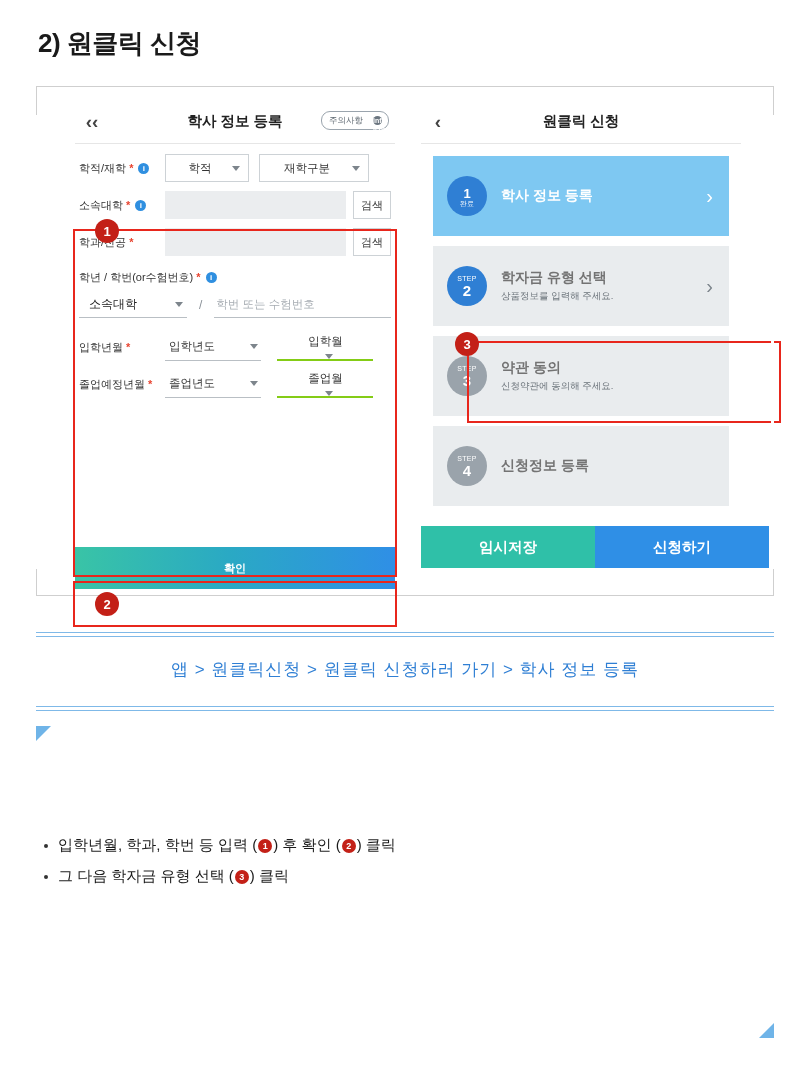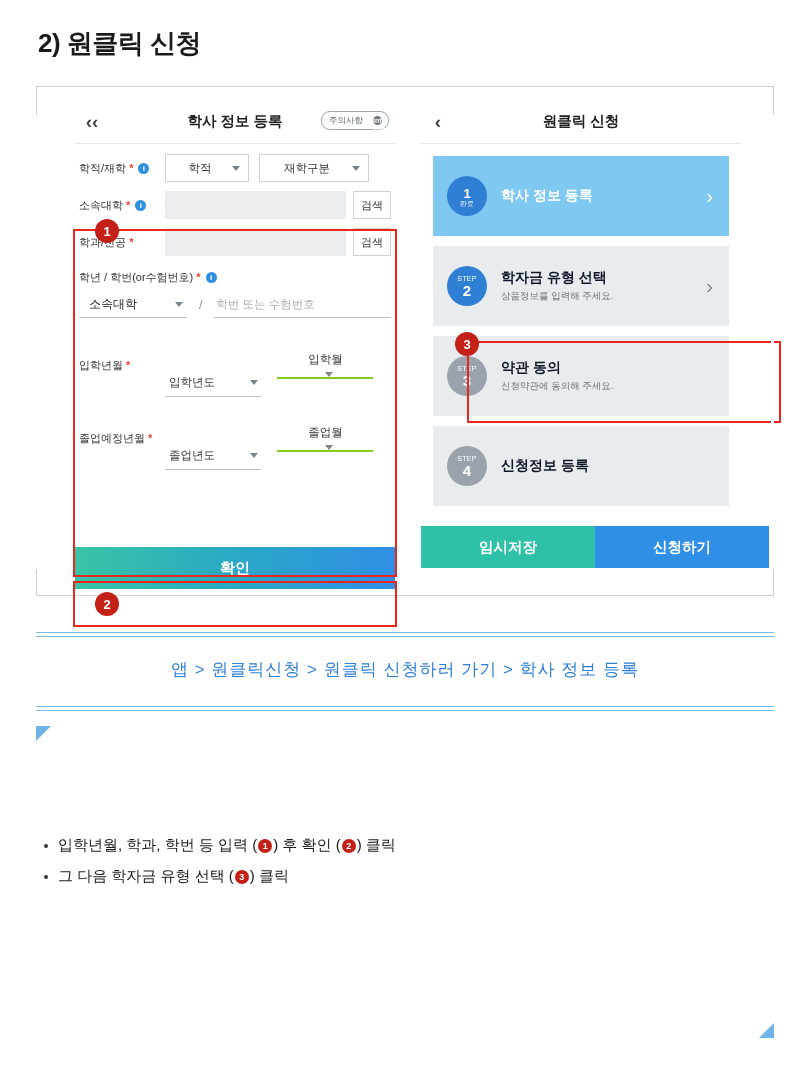--- a/index.html
+++ b/index.html
@@ -221,41 +221,41 @@
     padding-left: 2px;
     box-sizing: border-box;
   }
   .row-ul { display: flex; align-items: center; margin-bottom: 4px; }
   .row-ul .lbl { width: 86px; }
   .ul-a {
     width: 96px;
     border-bottom: 1px solid #b9bfc4;
     height: 27px;
     display: flex; align-items: center; justify-content: space-between;
-    font-size: 11.5px; color: #333; padding: 0 3px 1px 4px; box-sizing: border-box; margin-top: 36px;
+    font-size: 11.5px; color: #333; padding: 0 3px 1px 4px; box-sizing: border-box;
   }
   .ul-b {
     width: 96px;
     border-bottom: 2px solid #84cc16;
     height: 27px;
     margin-left: 16px;
     display: flex; align-items: center; justify-content: space-between;
     font-size: 11.5px; color: #333; padding: 0 3px 0 4px; box-sizing: border-box; flex-direction: column;
   }
 
   
   .confirm-btn {
     position: absolute;
     left: 0;
     top: 448px;
     width: 320px;
     height: 42px;
     background: linear-gradient(90deg,#39c4a6 0%, #2aa9c4 48%, #2f8fe6 100%);
     color: #fff;
-    font-size: 15px;
+    font-size: 11px;
     font-weight: bold;
     display: flex;
     align-items: center;
     justify-content: center;
   }
 
   
   .red-box {
     position: absolute;
     border: 2px solid #e8261c;
@@ -306,21 +306,21 @@
     align-items: center;
     justify-content: center;
     color: #fff;
     line-height: 1;
   }
   .circle.blue { background: #2f7fd4; }
   .circle.grey { background: #9aa3ab; }
   .circle .t { font-size: 7px; letter-spacing: 0.3px; }
   .circle .n { font-size: 15px; font-weight: bold; margin-top: 1px; }
   .step-txt { margin-left: 14px; }
-  .step-title { font-size: 14px; font-weight: bold; color: #0f172a; }
+  .step-title { font-size: 14px; font-weight: bold; color: #737373; }
   .step-card.active .step-title { color: #ffffff; }
   .step-sub { font-size: 9.5px; color: #6d757c; margin-top: 3px; }
   .chev {
     position: absolute;
     right: 16px;
     font-size: 20px;
     color: #ffffff;
     font-weight: 300;
   }
   .chev.grey { color: #7c848b; }

